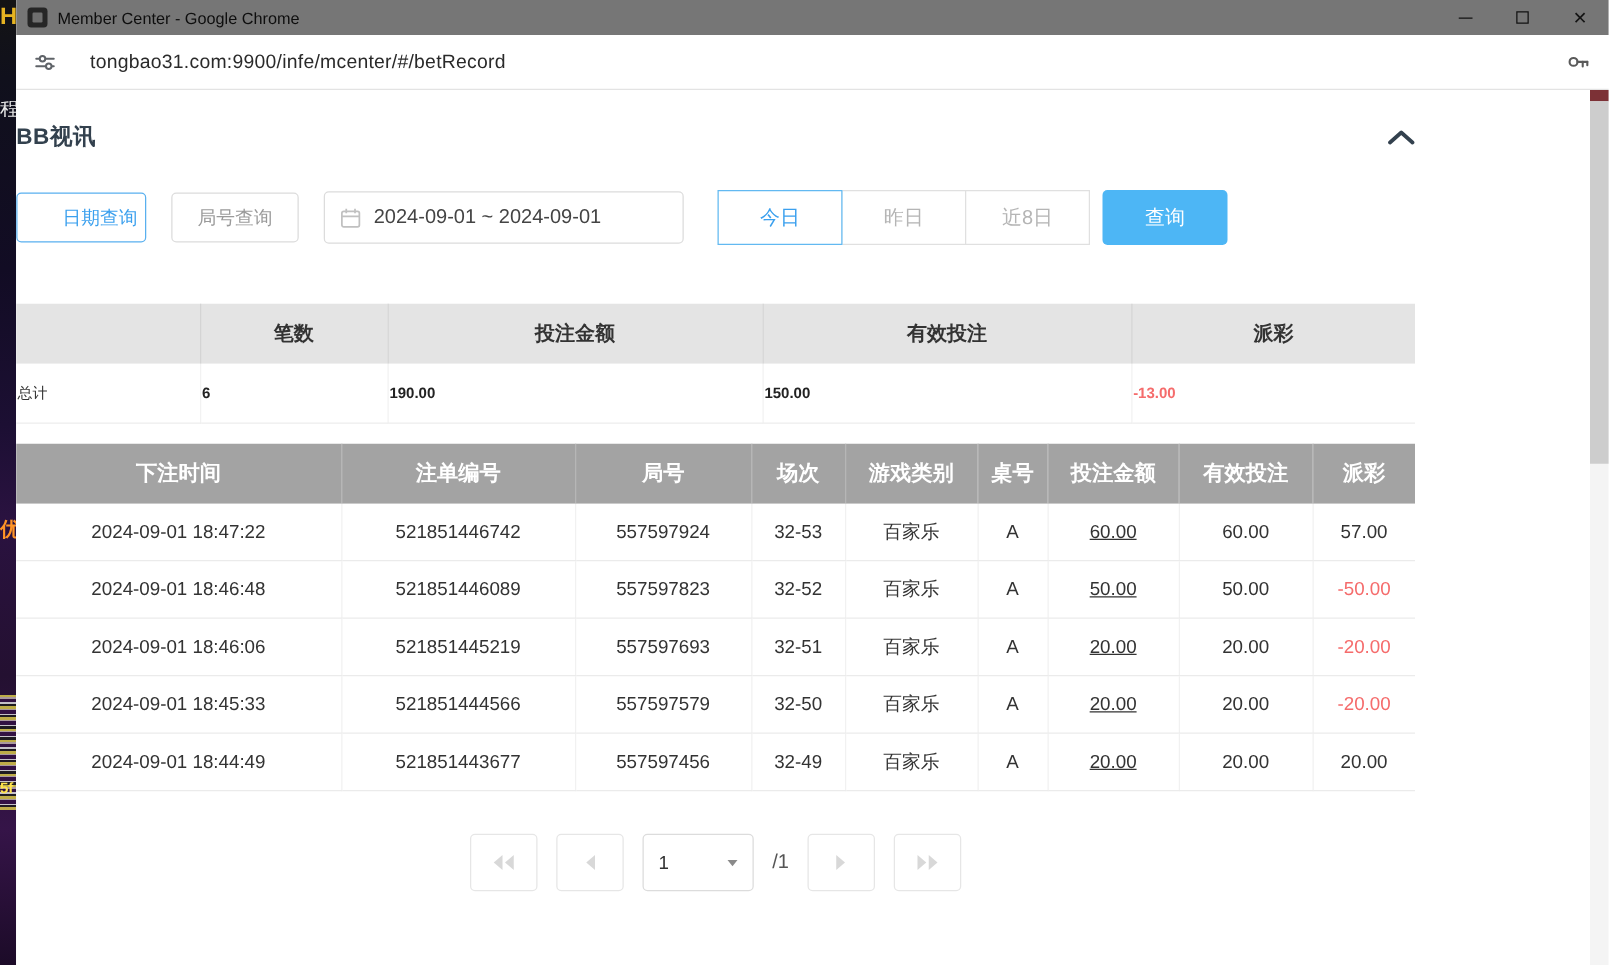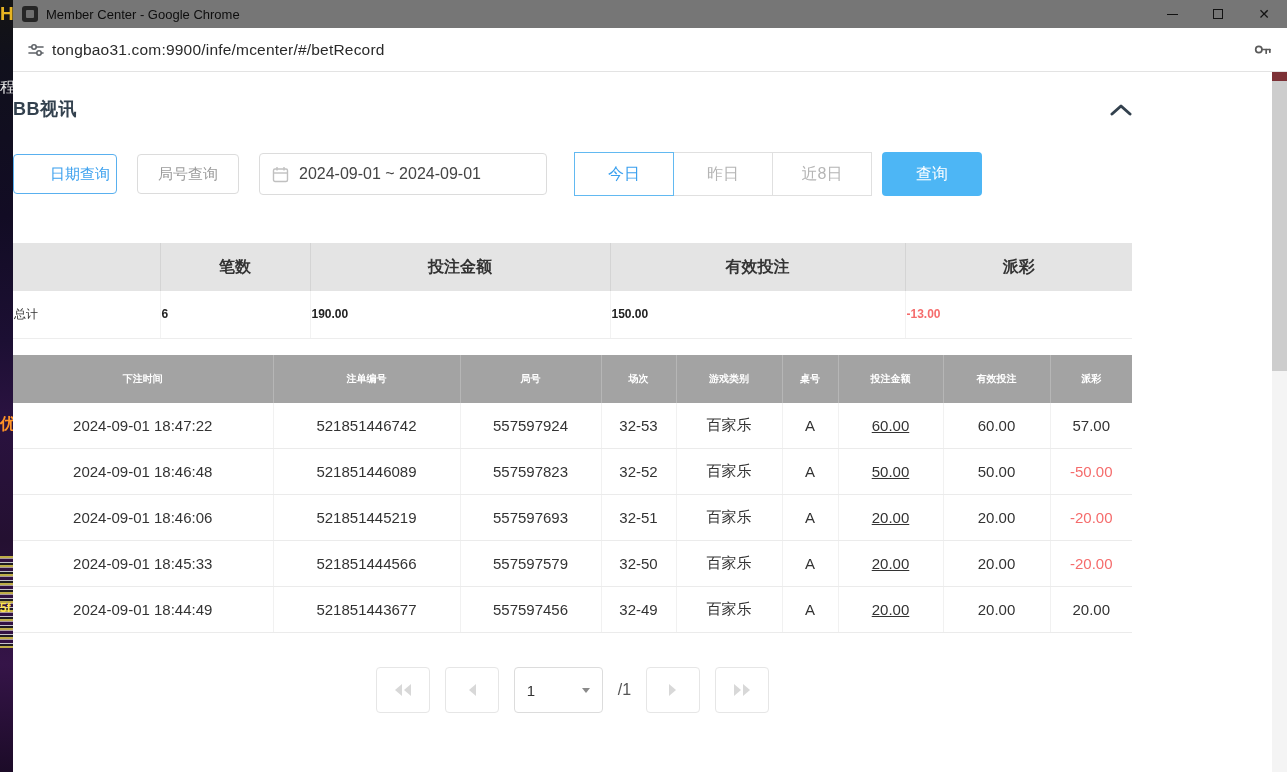--- a/index.html
+++ b/index.html
@@ -12,21 +12,21 @@
   
   .underlay {
     position:absolute; left:0; top:0; width:13px; height:772px; overflow:hidden;
     background:linear-gradient(180deg,#141414 0%,#10101c 8%,#120c24 28%,#1c0f33 44%,
       #2a1240 54%,#241031 70%,#351448 86%,#1c0b28 100%);
   }
   .underlay .u-txt { position:absolute; left:0; width:13px; overflow:hidden; white-space:nowrap; }
   .u-h     { top:3px;   color:#e6b422; font-size:19px; font-weight:bold; }
   .u-cheng { top:78px;  color:#e8e8e8; font-size:15px; }
   .u-you   { top:414px; color:#ff9326; font-size:16px; font-weight:bold; }
-  .u-code  { top:601px; color:#ffe34d; font-size:12px; font-weight:bold; z-index:2; }
+  .u-code  { top:623px; color:#ffe34d; font-size:12px; font-weight:bold; z-index:2; }
   .u-noise {
     position:absolute; left:0; top:556px; width:13px; height:92px; opacity:.85;
     background:repeating-linear-gradient(0deg,#d8c84a 0 2px,#1c1c1c 2px 4px,
       #e0e0e0 4px 5px,#331144 5px 8px,#c0b0b0 8px 9px);
   }
 
   
   .chrome-window {
     position:absolute; left:13px; top:0; width:1274px; height:772px;
     display:flex; flex-direction:column; background:#fff;
@@ -48,21 +48,21 @@
   .win-title { font-size:13px; color:#0e0e0e; }
   .win-controls { margin-left:auto; display:flex; height:100%; }
   .win-btn { width:46px; height:28px; display:flex; align-items:center; justify-content:center; cursor:pointer; }
   .glyph-min { display:block; width:11px; height:1px; background:#121212; }
   .glyph-max { display:block; width:10px; height:10px; border:1.5px solid #121212; }
   .glyph-close { font-size:14px; color:#121212; line-height:1; }
 
   
   .urlbar {
     height:44px; flex:0 0 44px; background:#fff; border-bottom:1px solid #e3e3e3;
-    display:flex; align-items:center; padding:0 14px; gap:7px;
+    display:flex; align-items:center; padding:0 14px; gap:27px;
   }
   .tune-icon, .key-icon { display:flex; align-items:center; cursor:pointer; }
   .url-text { font-size:15.5px; color:#2a2a2a; letter-spacing:.2px; }
   .key-icon { margin-left:auto; }
 
   
   .page { flex:1; background:#fff; position:relative; }
 
   .panel-header {
     margin-top:25px; width:1119px; display:flex; align-items:center; justify-content:space-between;
@@ -110,21 +110,21 @@
     border-bottom:1px solid #ededed; border-right:1px solid #f2f2f2; background:#fff;
   }
   .summary-table td:last-child { border-right:none; }
   .summary-table td.b { font-weight:bold; color:#222; }
 
   
   .bet-table {
     margin-top:16px; width:1119px; border-collapse:collapse; table-layout:fixed;
   }
   .bet-table th {
-    height:48px; background:#a3a3a3; color:#fff; font-size:10px; font-weight:bold;
+    height:48px; background:#a3a3a3; color:#fff; font-size:17px; font-weight:bold;
     border-right:1px solid #b6b6b6; text-align:center;
   }
   .bet-table th:last-child { border-right:none; }
   .bet-table td {
     height:46px; text-align:center; font-size:15px; color:#333;
     border-bottom:1px solid #ebebeb; border-right:1px solid #f1f1f1; background:#fff;
   }
   .bet-table td:last-child { border-right:none; }
   .amount-link { color:#3ba0ee; text-decoration:underline; cursor:pointer; }
   .neg { color:#f56c6c !important; }

